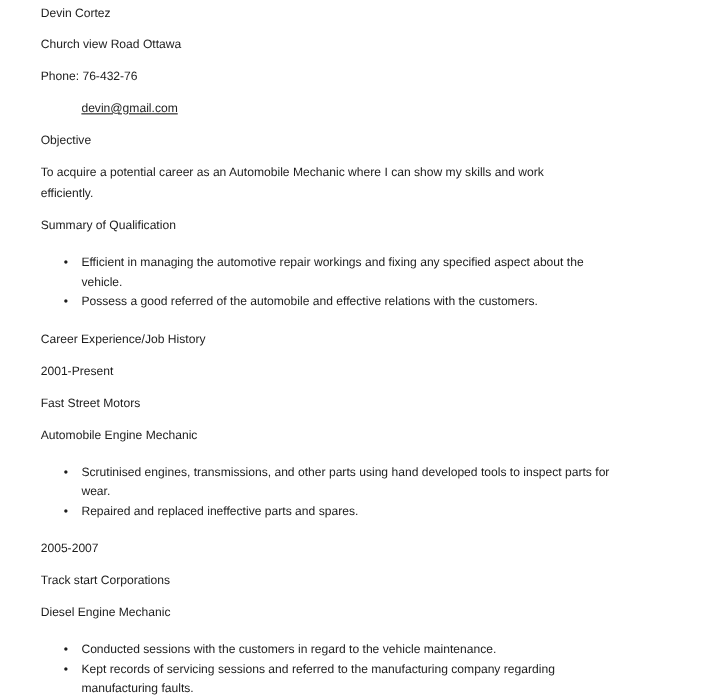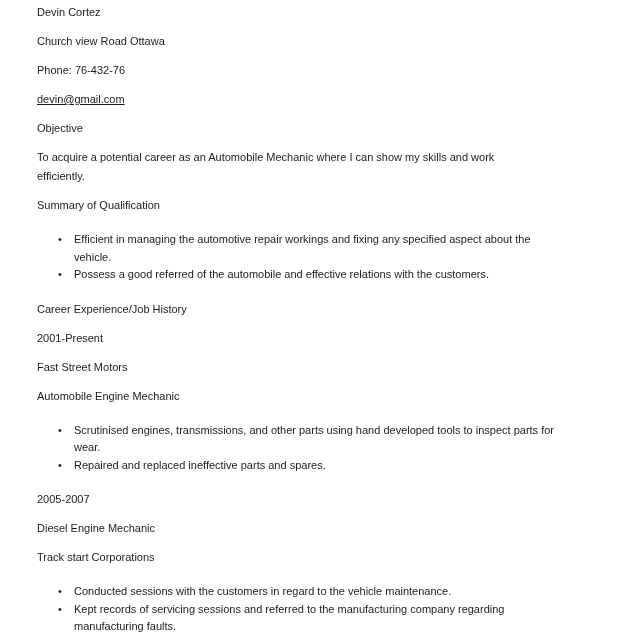--- a/index.html
+++ b/index.html
@@ -24,20 +24,21 @@
     margin: 0 0 10px 0;
     white-space: pre;
   }
   .heading {
     font-weight: 400;
   }
   .email-link {
     color: inherit;
     text-decoration: underline;
     cursor: pointer;
+    margin-left: 37px;
   }
   ul.bullets {
     list-style: none;
     margin: 16px;
     padding: 0;
   }
   ul.bullets li {
     position: relative;
     padding-left: 21px;
     margin: 0;
@@ -77,22 +78,22 @@
   <p>2001-Present</p>
   <p>Fast Street Motors</p>
   <p>Automobile Engine Mechanic</p>
   <ul class="bullets">
     <li>Scrutinised engines, transmissions, and other parts using hand developed tools to inspect parts for
 wear.</li>
     <li>Repaired and replaced ineffective parts and spares.</li>
   </ul>
 
   <p>2005-2007</p>
+  <p>Track start Corporations</p>
   <p>Diesel Engine Mechanic</p>
-  <p>Track start Corporations</p>
   <ul class="bullets">
     <li>Conducted sessions with the customers in regard to the vehicle maintenance.</li>
     <li>Kept records of servicing sessions and referred to the manufacturing company regarding
 manufacturing faults.</li>
   </ul>
 
   <p>2003-2005</p>
 
 </div>
 

